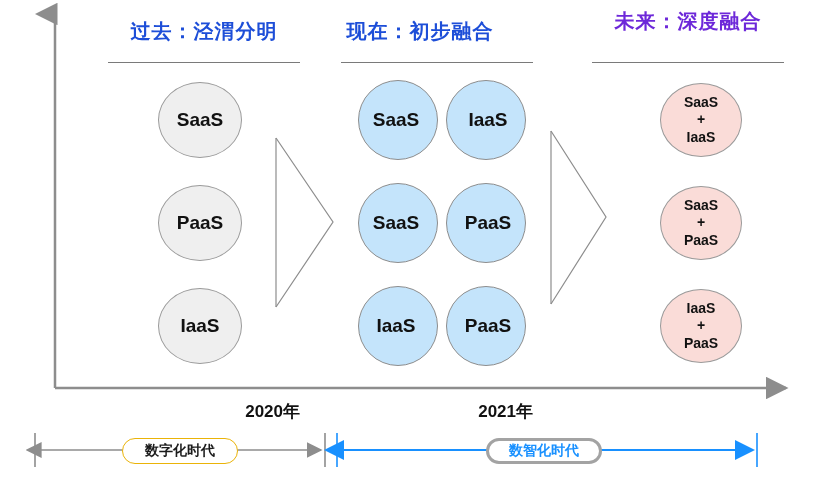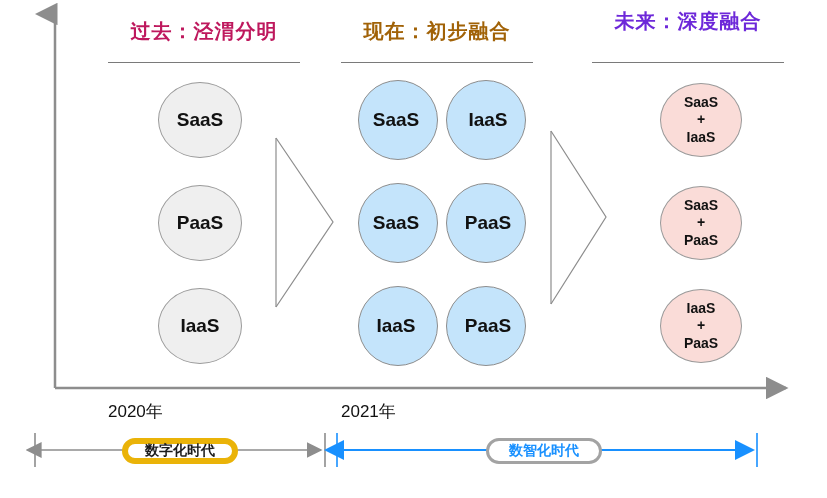--- a/index.html
+++ b/index.html
@@ -28,22 +28,22 @@
 
   
   .col-title {
     position: absolute;
     font-size: 20px;
     font-weight: bold;
     letter-spacing: 1px;
     white-space: nowrap;
     text-align: center;
   }
-  .title-past   { left: 108px; top: 18px; width: 192px; color: #be185d; }
-  .title-now    { left: 341px; top: 18px; width: 192px; color: #a16207; }
+  .title-past   { left: 108px; top: 18px; width: 192px; color: #1d4ed8; }
+  .title-now    { left: 324px; top: 18px; width: 192px; color: #1d4ed8; }
   .title-future { left: 592px; top: 8px; width: 192px; color: #6d28d9; }
 
   .col-rule {
     position: absolute;
     height: 1px;
     background: #7a7a7a;
     top: 62px;
   }
   .rule-past   { left: 108px; width: 192px; }
   .rule-now    { left: 341px; width: 192px; }
@@ -126,23 +126,23 @@
   }
   .p1 { left: 660px; top: 83px; }
   .p2 { left: 660px; top: 186px; }
   .p3 { left: 660px; top: 289px; }
 
   
   .year {
     position: absolute;
     top: 400px;
     font-size: 17px;
-    font-weight: normal;
-    color: #111;
-    text-align: left;
+    font-weight: bold;
+    color: #111;
+    text-align: right;
     white-space: nowrap;
   }
   .y1 { left: 108px; width: 192px; }
   .y2 { left: 341px; width: 192px; }
   .y3 { left: 592px; width: 192px; }
 
   
   .era-chip {
     position: absolute;
     height: 26px;
@@ -153,21 +153,21 @@
     justify-content: center;
     font-size: 14px;
     font-weight: bold;
     box-sizing: border-box;
     white-space: nowrap;
   }
   .era-chip-gray {
     left: 122px;
     top: 438px;
     width: 116px;
-    border: 6px solid #eab308;
+    border: 1px solid #eab308;
     color: #1b1b1b;
   }
   .era-chip-blue {
     left: 486px;
     top: 438px;
     width: 116px;
     border: 3px solid #a3a3a3;
     color: #1890ff;
   }
 </style>

